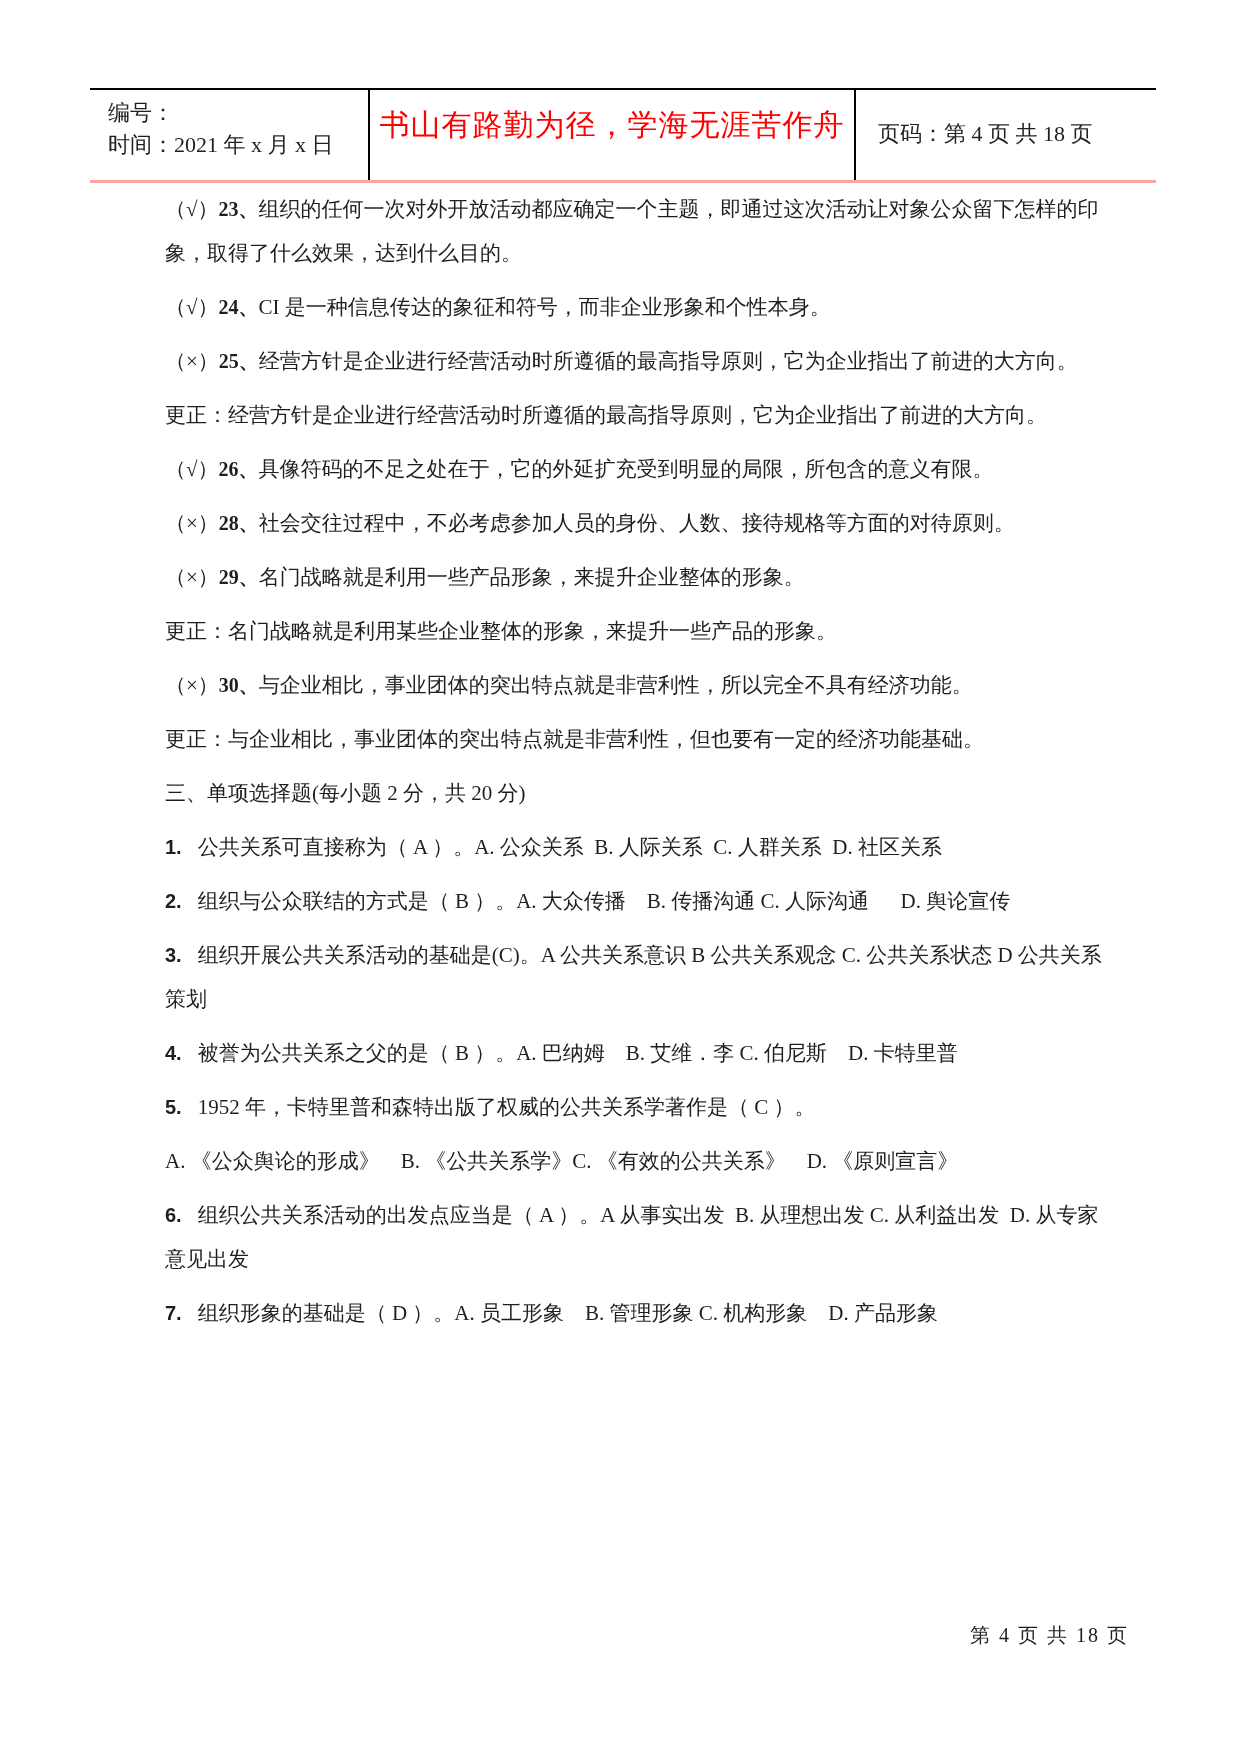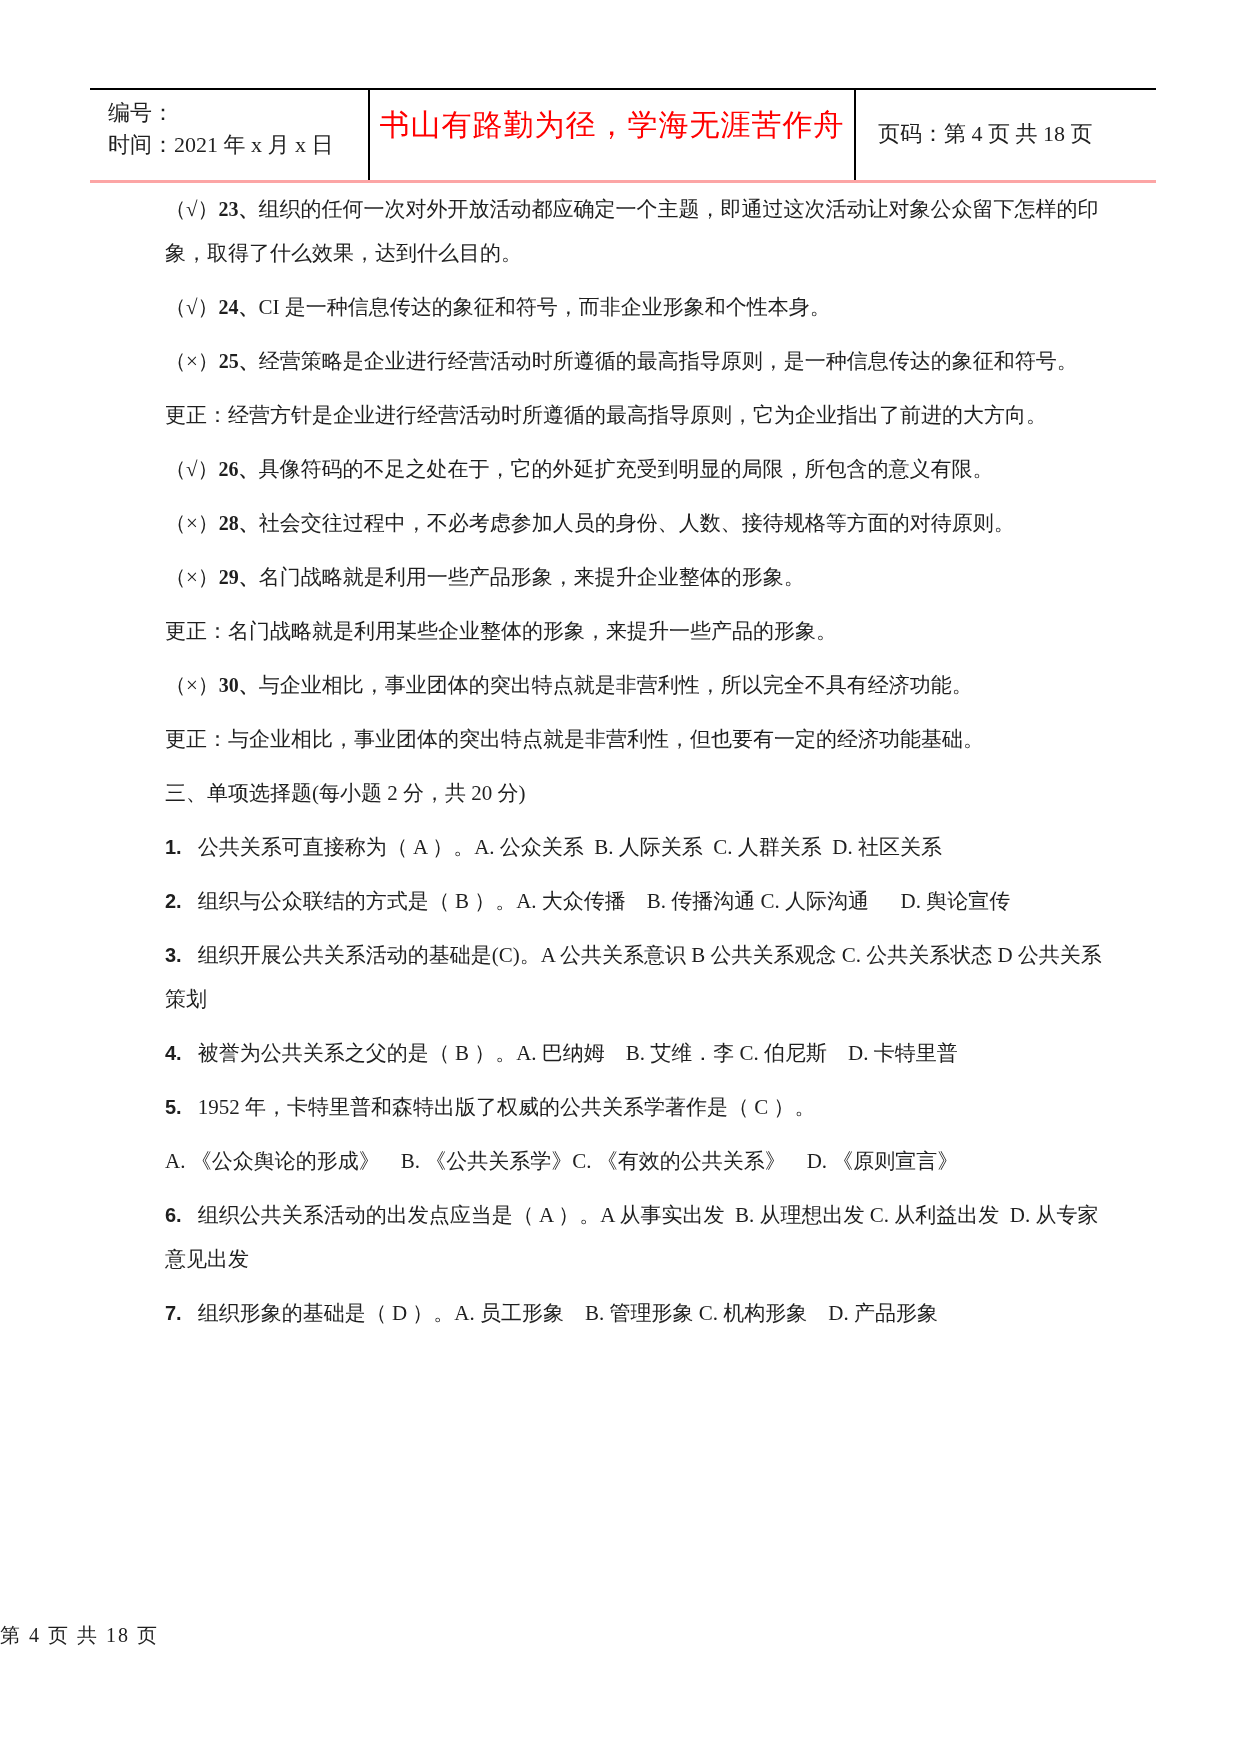--- a/index.html
+++ b/index.html
@@ -79,22 +79,22 @@
     margin-right: 16px;
   }
 
   
   .footer {
     position: absolute;
     top: 1622px;
     left: 0;
     width: 1241px;
     box-sizing: border-box;
-    text-align: left;
-    padding-right: 80px;
+    text-align: right;
+    padding-right: 112px;
     font-size: 20px;
     letter-spacing: 2px;
   }
 </style>
 </head>
 <body>
 
 <div class="header-table">
   <div class="cell-info">
     <div>编号：</div>
@@ -107,21 +107,21 @@
     <span>页码：第 4 页 共 18 页</span>
   </div>
 </div>
 
 <div class="content">
 
   <p class="para"><span>（√）</span><span class="num">23、</span><span>组织的任何一次对外开放活动都应确定一个主题，即通过这次活动让对象公众留下怎样的印象，取得了什么效果，达到什么目的。</span></p>
 
   <p class="para"><span>（√）</span><span class="num">24、</span><span>CI 是一种信息传达的象征和符号，而非企业形象和个性本身。</span></p>
 
-  <p class="para"><span>（×）</span><span class="num">25、</span><span>经营策略是企业进行经营活动时所遵循的最高指导原则，是一种信息传达的象征和符号。</span></p>
+  <p class="para"><span>（×）</span><span class="num">25、</span><span>经营方针是企业进行经营活动时所遵循的最高指导原则，它为企业指出了前进的大方向。</span></p>
 
   <p class="para"><span>更正：经营方针是企业进行经营活动时所遵循的最高指导原则，它为企业指出了前进的大方向。</span></p>
 
   <p class="para"><span>（√）</span><span class="num">26、</span><span>具像符码的不足之处在于，它的外延扩充受到明显的局限，所包含的意义有限。</span></p>
 
 
   <p class="para"><span>（×）</span><span class="num">28、</span><span>社会交往过程中，不必考虑参加人员的身份、人数、接待规格等方面的对待原则。</span></p>
 
 
   <p class="para"><span>（×）</span><span class="num">29、</span><span>名门战略就是利用一些产品形象，来提升企业整体的形象。</span></p>

